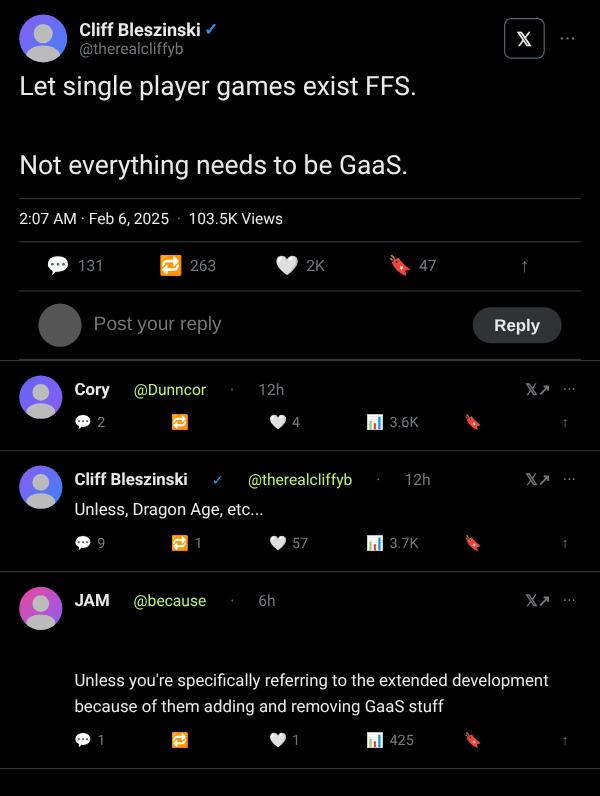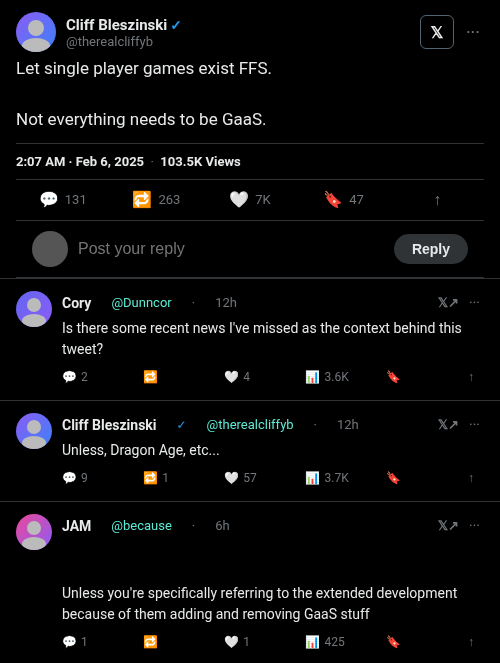--- a/index.html
+++ b/index.html
@@ -80,35 +80,35 @@
       color: #1d9bf0;
       font-size: 14px;
     }
 
     .username {
       color: #71767b;
       font-size: 13px;
     }
 
     .tweet-content {
-      font-size: 17px;
+      font-size: 22px;
       line-height: 1.5;
       color: #e7e9ea;
       margin-bottom: 10px;
     }
 
     .tweet-meta {
       color: #71767b;
       font-size: 13px;
       padding: 10px 0;
       border-top: 1px solid #2f3336;
       border-bottom: 1px solid #2f3336;
     }
 
-    .tweet-meta span { color: #e7e9ea; font-weight: 700; }
+    .tweet-meta span { color: #e7e9ea; font-weight: 400; }
 
     .actions-bar {
       display: flex;
       align-items: center;
       padding: 4px 0;
       gap: 0;
       border-bottom: 1px solid #2f3336;
     }
 
     .action-btn {
@@ -180,21 +180,21 @@
       flex-wrap: wrap;
     }
 
     .reply-name {
       font-weight: 700;
       font-size: 14px;
       color: #e7e9ea;
     }
 
     .reply-handle {
-      color: #5eead4;
+      color: #bef264;
       font-size: 13px;
     }
 
     .reply-time {
       color: #71767b;
       font-size: 13px;
     }
 
     .reply-text {
       font-size: 14px;
@@ -305,21 +305,21 @@
     <div class="action-btn">
       <span class="action-icon">💬</span>
       <span>131</span>
     </div>
     <div class="action-btn">
       <span class="action-icon">🔁</span>
       <span>263</span>
     </div>
     <div class="action-btn">
       <span class="action-icon">🤍</span>
-      <span>7K</span>
+      <span>2K</span>
     </div>
     <div class="action-btn">
       <span class="action-icon">🔖</span>
       <span>47</span>
     </div>
     <div class="action-btn">
       <span class="action-icon">↑</span>
     </div>
   </div>
 
@@ -343,21 +343,20 @@
         <span class="reply-name">Cory</span>
         <span class="reply-handle">@Dunncor</span>
         <span class="reply-time">·</span>
         <span class="reply-time">12h</span>
       </div>
       <div class="reply-header-right">
         <span class="x-icon-sm">𝕏↗</span>
         <span class="dots-btn" style="font-size:14px">···</span>
       </div>
     </div>
-    <div class="reply-text">Is there some recent news I've missed as the context behind this tweet?</div>
     <div class="reply-actions">
       <div class="reply-action">
         <span>💬</span>
         <span>2</span>
       </div>
       <div class="reply-action">
         <span>🔁</span>
       </div>
       <div class="reply-action">
         <span>🤍</span>

